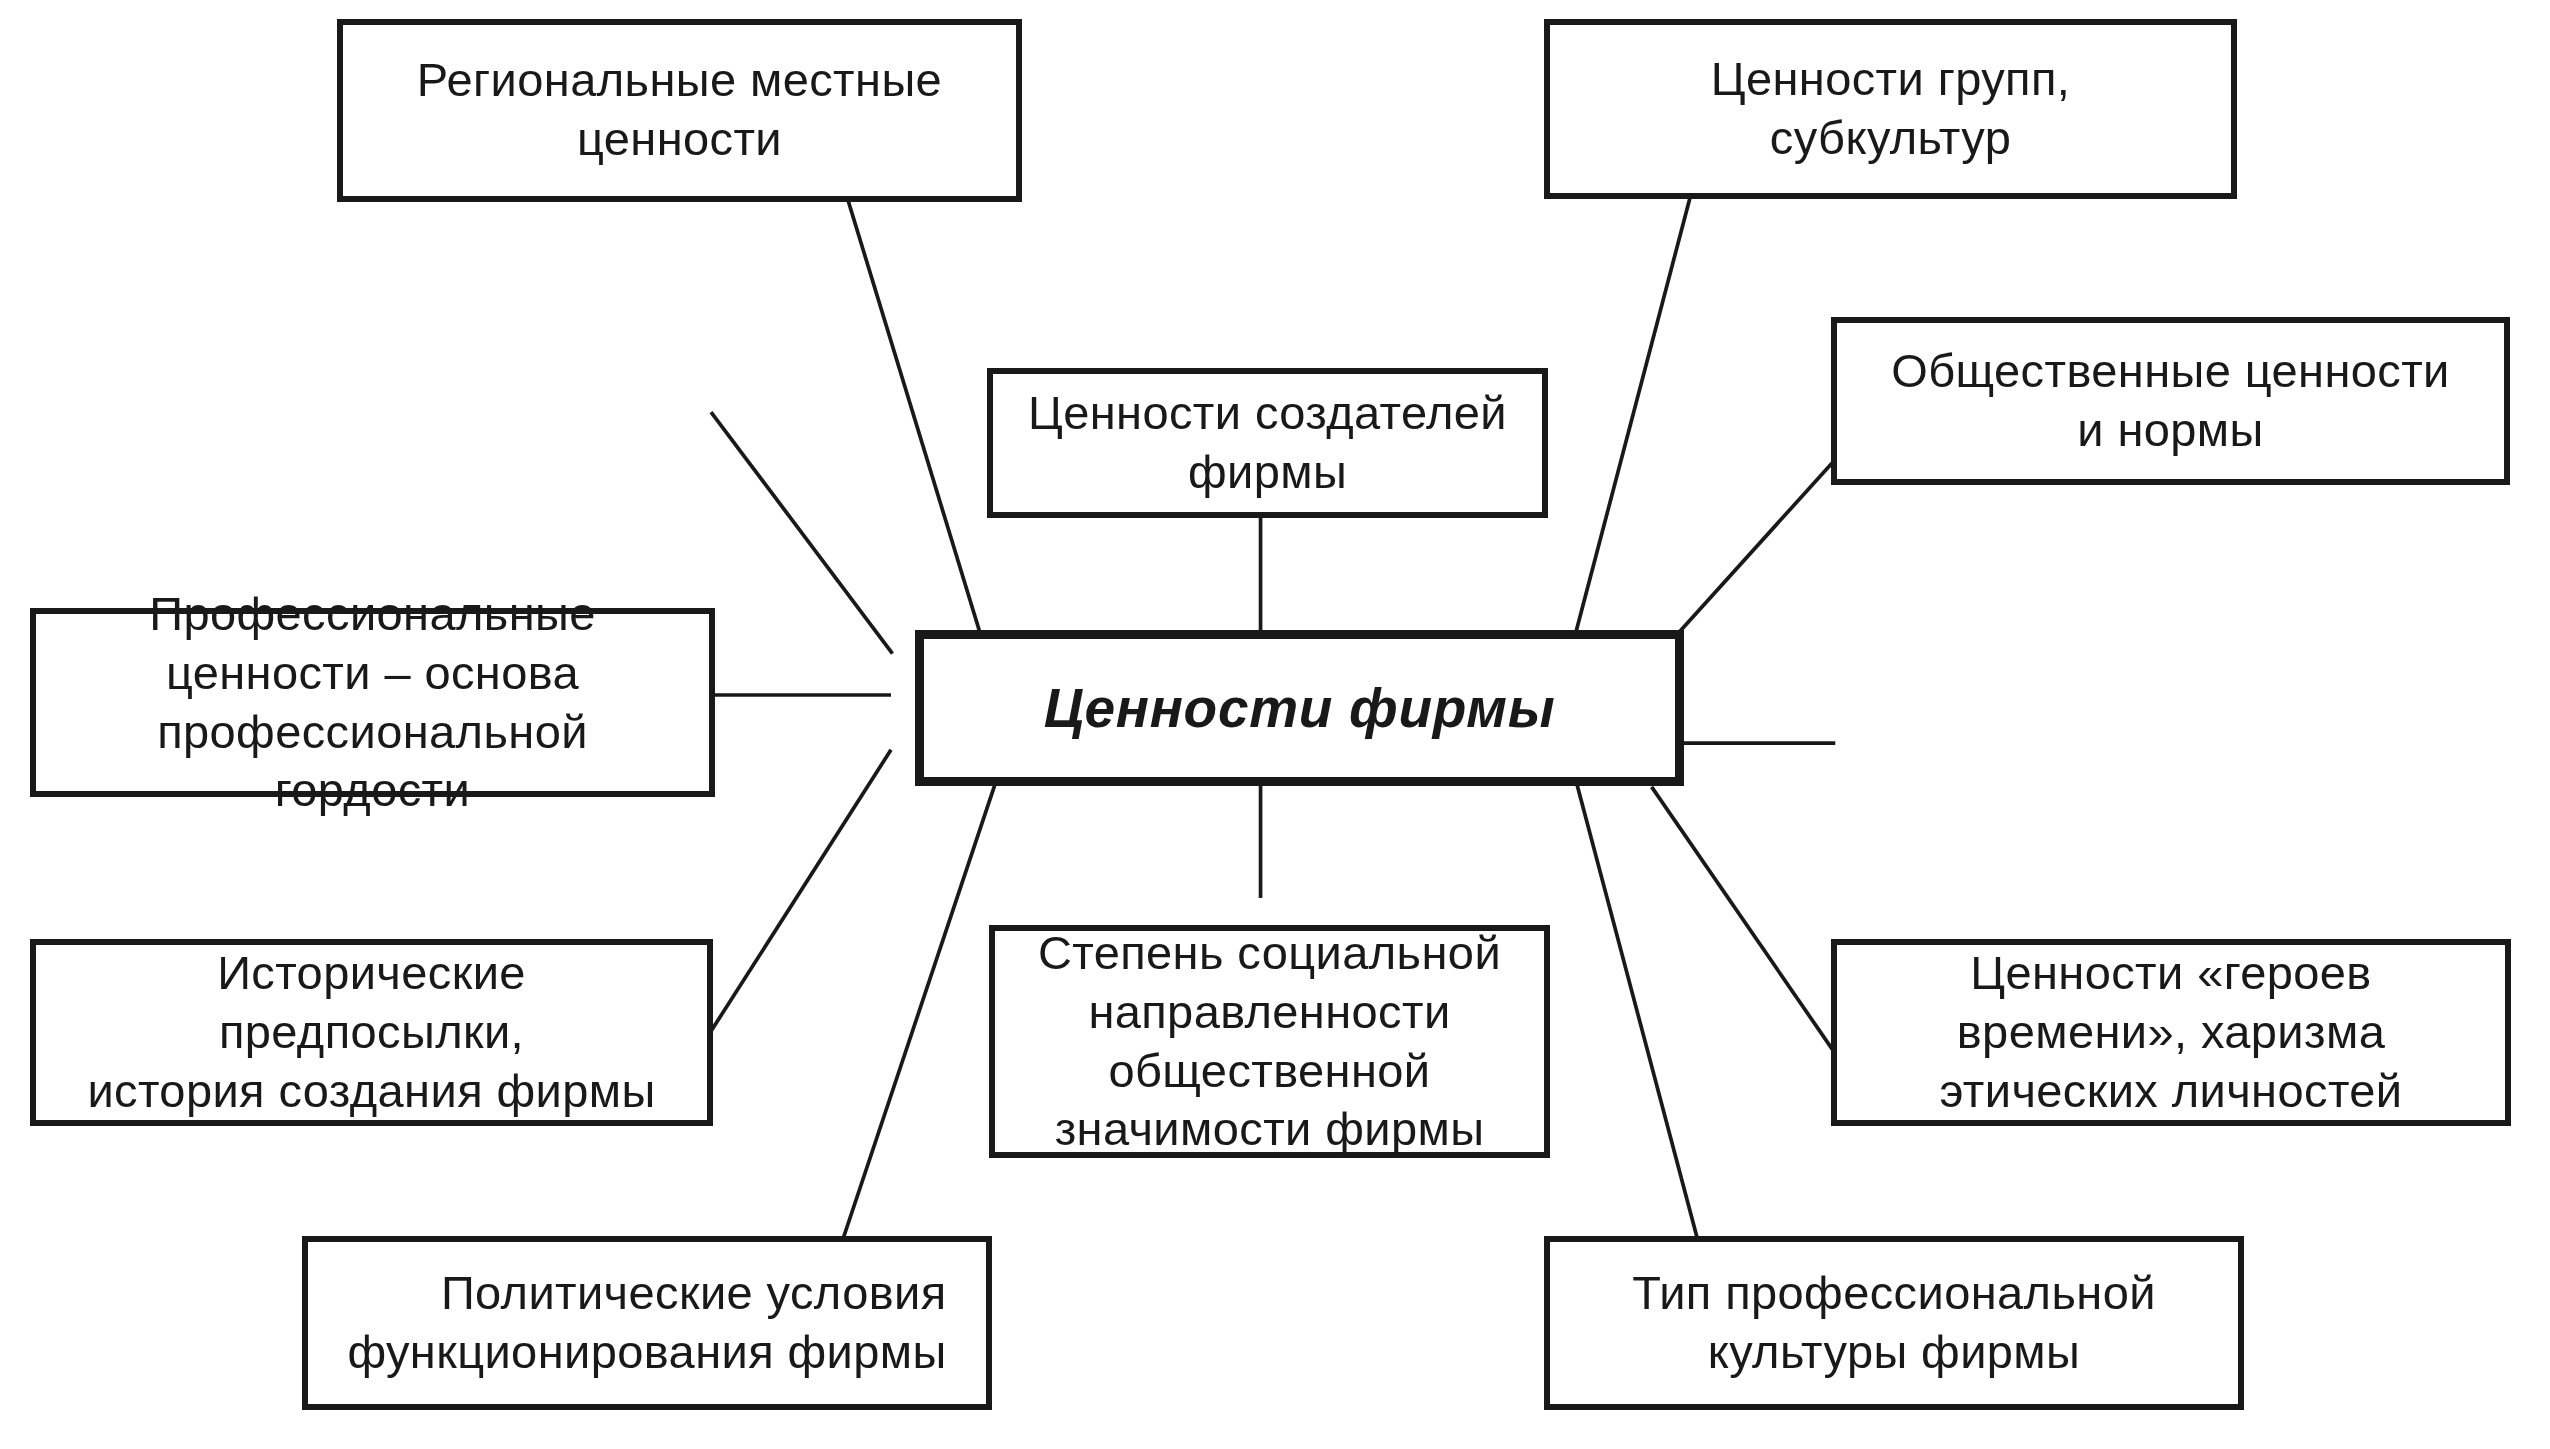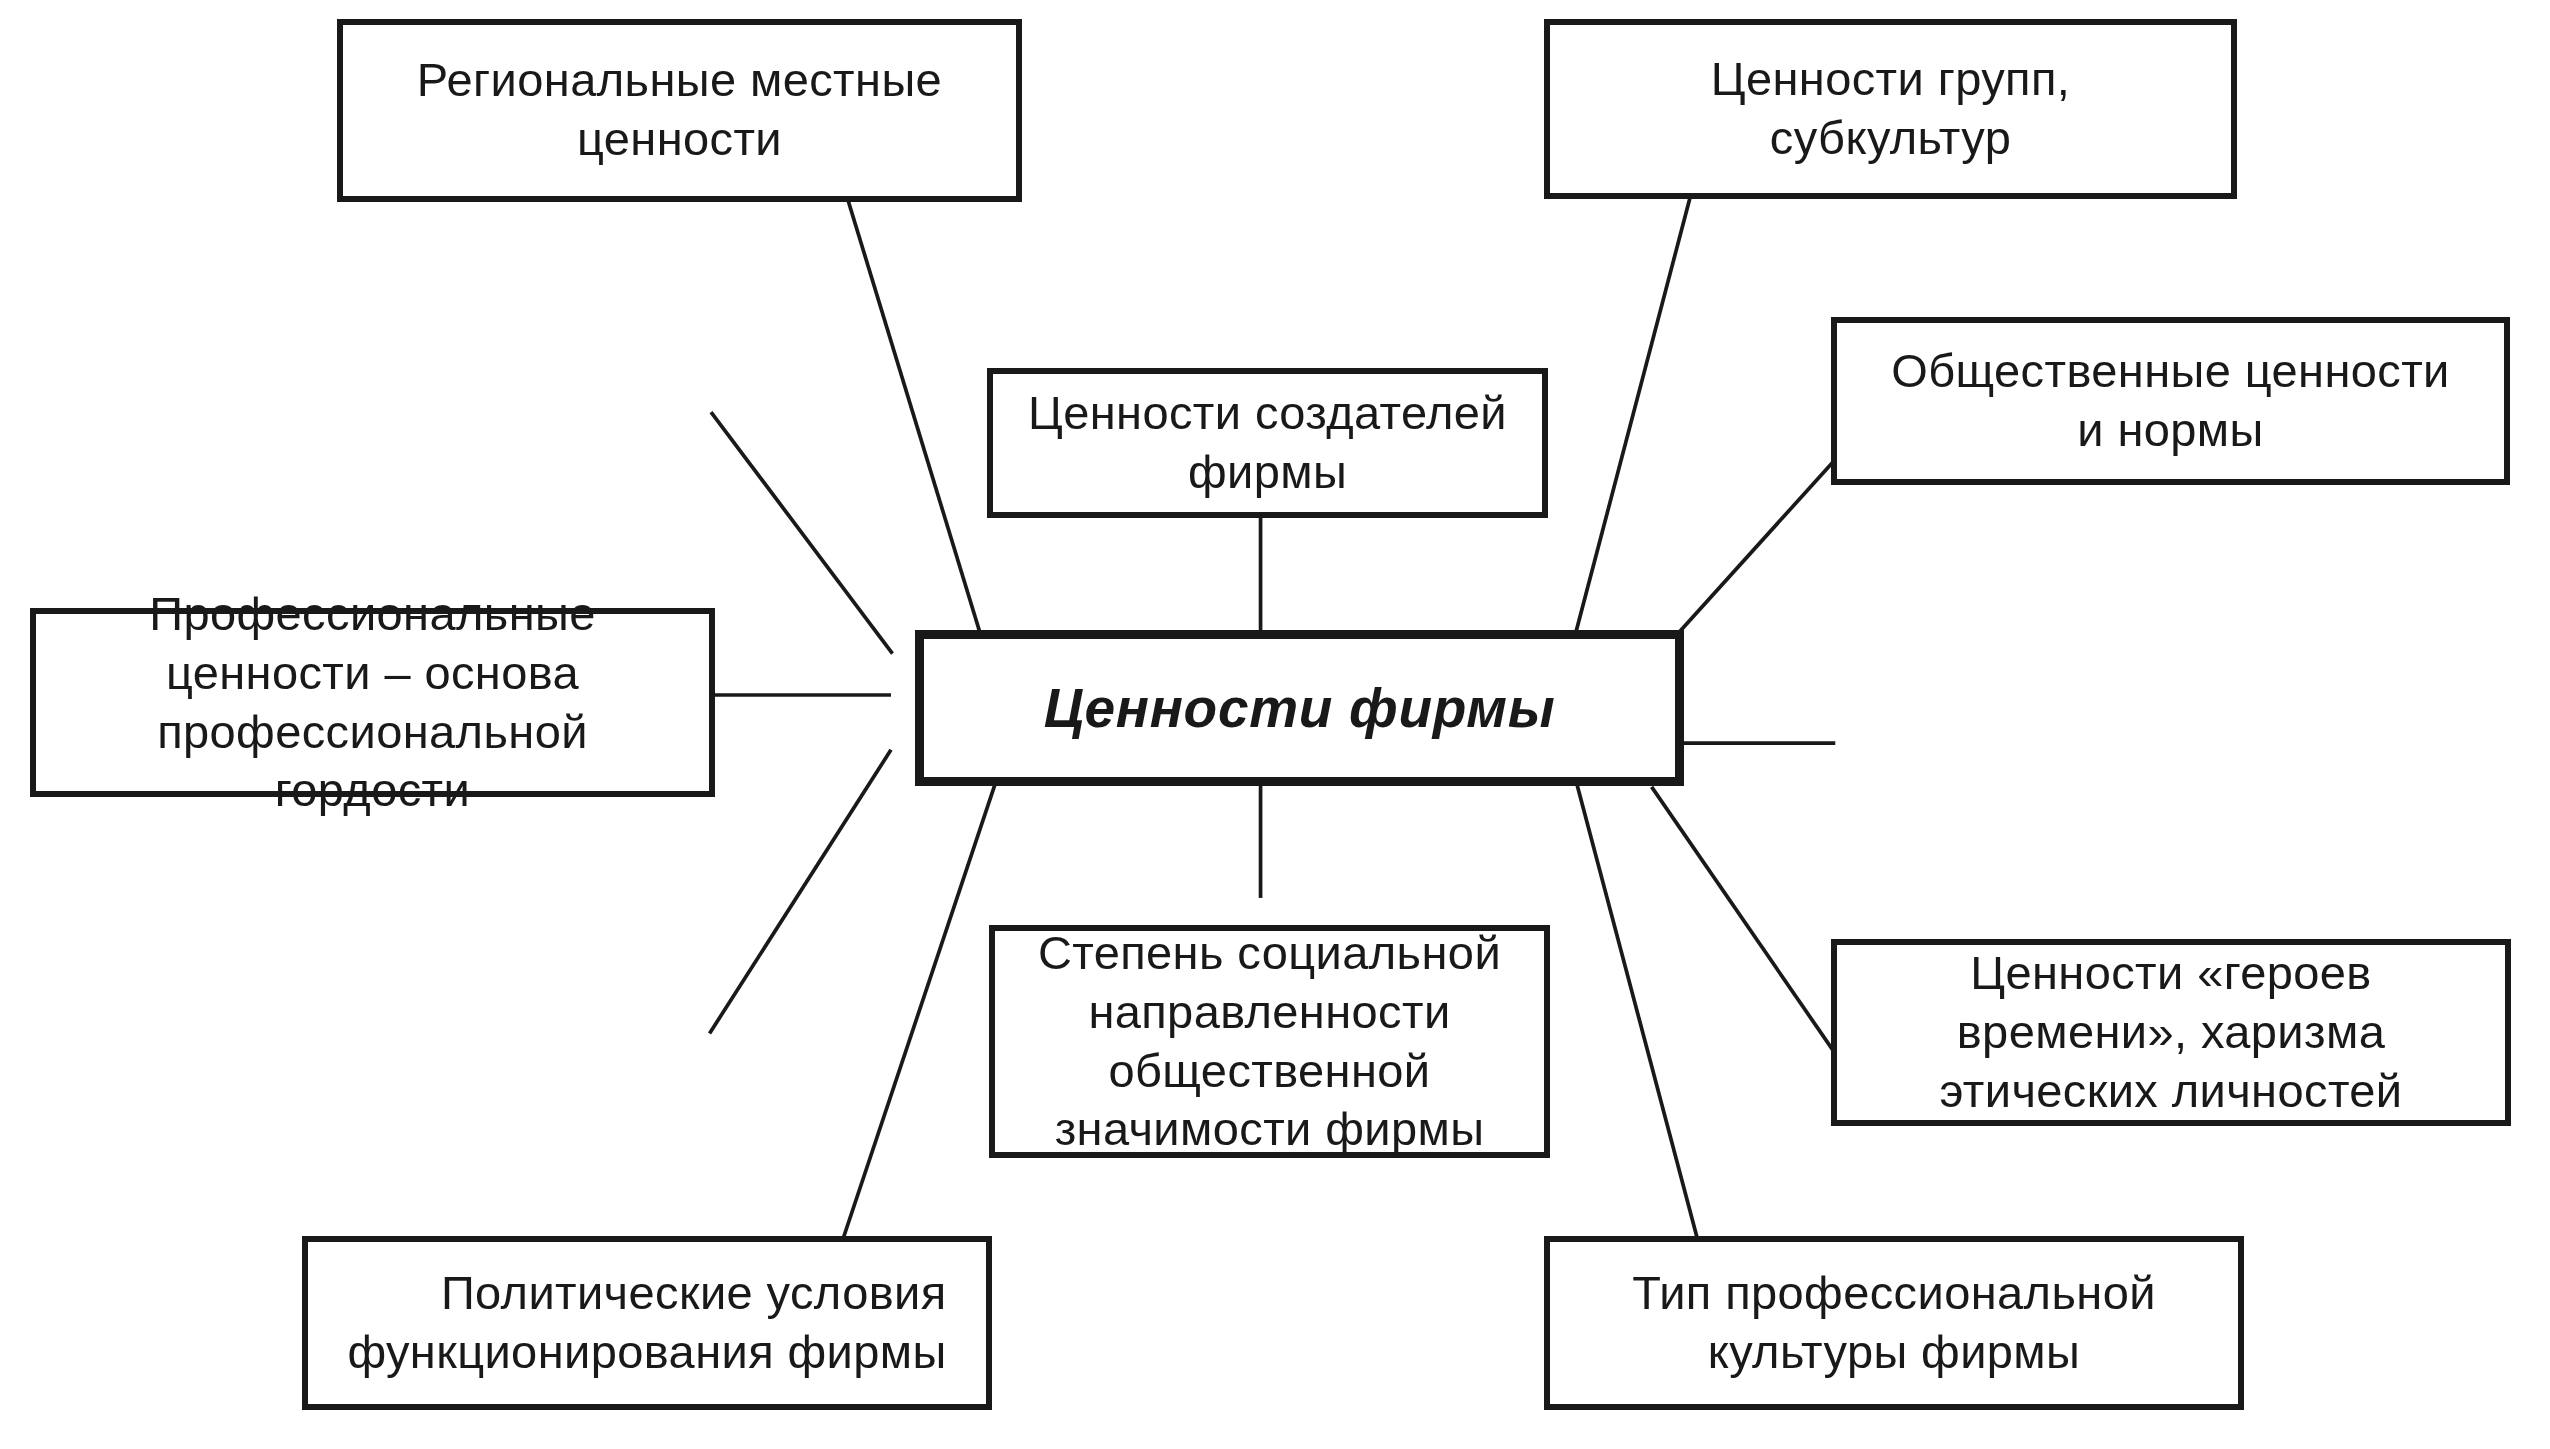--- a/index.html
+++ b/index.html
@@ -89,20 +89,23 @@
   <div class="node pos-groups">Ценности групп,
 субкультур</div>
   <div class="node pos-founders">Ценности создателей
 фирмы</div>
   <div class="node pos-public">Общественные ценности
 и нормы</div>
   <div class="node pos-professional">Профессиональные
 ценности – основа
 профессиональной гордости</div>
   <div class="node center pos-center">Ценности фирмы</div>
+  <div class="node pos-historical">Исторические
+предпосылки,
+история создания фирмы</div>
   <div class="node pos-social-orient">Степень социальной
 направленности
 общественной
 значимости фирмы</div>
   <div class="node pos-heroes">Ценности «героев
 времени», харизма
 этических личностей</div>
   <div class="node pos-political">Политические условия
 функционирования фирмы</div>
   <div class="node pos-org-culture">Тип профессиональной

